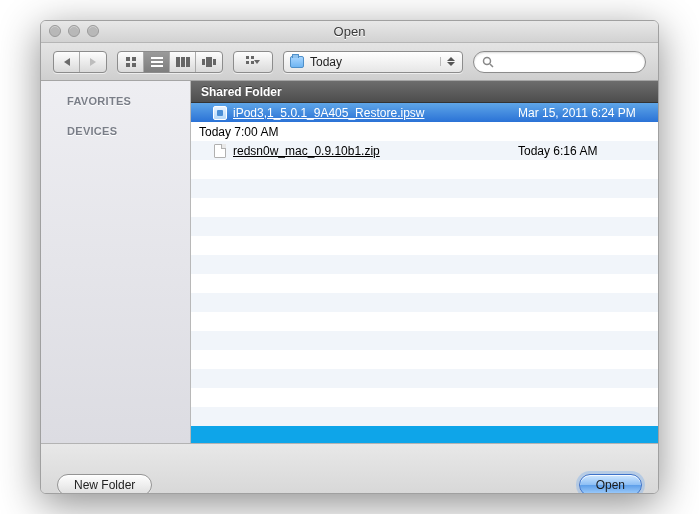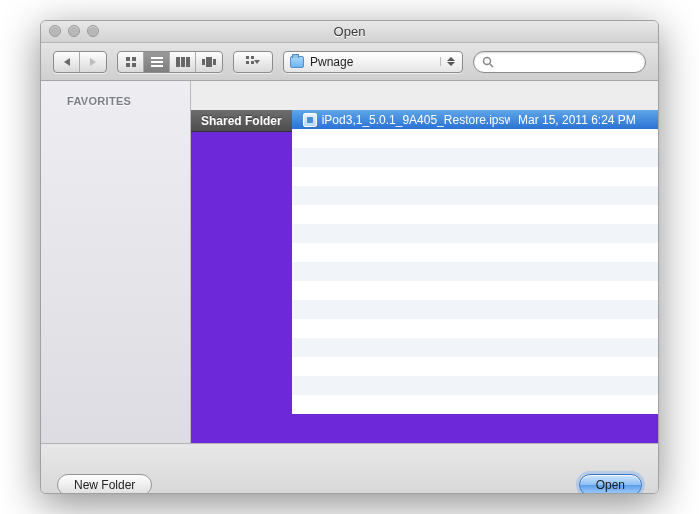--- a/index.html
+++ b/index.html
@@ -63,39 +63,39 @@
 .search input { border:none; outline:none; background:transparent; font-size:11px; width:100%; }
 
 
 .body { display:flex; height: calc(100% - 22px - 38px - 50px); }
 .sidebar {
   width: 150px; background: linear-gradient(#eeeef2,#dcdce2);
   border-right:1px solid #b8b8b8; padding:10px 0;
 }
 .sidebar .cat { font-size:11px; font-weight:bold; color:#7a7e88; text-shadow:0 1px 0 #fff; padding:4px 14px; letter-spacing:0.3px;margin-left:12px; }
 
-.filepane { flex:1; display:flex; flex-direction:row; background:#6d28d9;margin-top:29px; }
+.filepane { flex:1; display:flex; flex-direction:column; background:#0ea5e9; }
 .pathbar {
   height:22px; background:linear-gradient(#6d6d6d,#4d4d4d);
   color:#fff; font-size:12px; font-weight:bold; display:flex; align-items:center; padding:0 10px;
   border-bottom:1px solid #333; text-shadow:0 -1px 0 rgba(0,0,0,0.4);
 }
 .cols { display:flex; height:18px; background:linear-gradient(#fdfdfd,#efefef); border-bottom:1px solid #bcbcbc; font-size:11px; color:#333; }
 .cols .c { display:flex; align-items:center; padding:0 8px; border-right:1px solid #d0d0d0; }
 .cols .c:last-child { border-right:none; }
 .cols .cname { flex:1; padding-left:40px; position:relative; }
 .cols .cname .sort { position:absolute; right:8px; top:6px; width:0; height:0; border-left:4px solid transparent; border-right:4px solid transparent; border-bottom:5px solid #6a6a6a; }
 .cols .cdate { width:148px; }
 
 .rows { flex:1; overflow:auto; }
 .row { display:flex; height:19px; align-items:center; font-size:12px; }
 .row:nth-child(odd) { background:#f1f5fa; }
 .row:nth-child(even) { background:#fff; }
 .row.sel { background: linear-gradient(#5fa6e8,#2a72d6); color:#fff; }
-.row .rname { flex:1; display:flex; align-items:center; gap:5px; padding-left:6px; overflow:hidden; white-space:nowrap; }
+.row .rname { flex:1; display:flex; align-items:center; gap:5px; padding-left:6px; overflow:hidden; white-space:nowrap;text-decoration:underline; }
 .row .rdate { width:148px; padding:0 8px; white-space:nowrap; }
 .row .discl { width:10px; display:flex; justify-content:center; }
 .row .discl span { width:0; height:0; border-top:4px solid transparent; border-bottom:4px solid transparent; border-left:5px solid #7a7a7a; }
 .row .ico { width:16px; height:16px; display:flex; align-items:center; justify-content:center; }
 
 .ico-ipsw { width:14px; height:14px; background:linear-gradient(#e8f3ff,#b6d9f9); border:1px solid #6fa8dc; border-radius:2px; position:relative; }
 .ico-ipsw::after { content:""; position:absolute; left:3px; top:3px; width:6px; height:6px; background:#4b8fd6; border-radius:1px; }
 .row.sel .ico-ipsw { border-color:#fff; }
 
 .ico-folder { width:15px; height:12px; background:linear-gradient(#a7d5ff,#6fb5f2); border:1px solid #4e8fc9; border-radius:2px; position:relative; }
@@ -199,58 +199,70 @@
               <rect x="0" y="5" width="3" height="3"></rect>
               <rect x="5" y="5" width="3" height="3"></rect>
             </g>
             <path d="M11 4 L14 8 L8 8 Z" fill="#666" transform="rotate(180 11 6)"></path>
           </svg>
       </div>
     </div>
 
     <div class="pathsel">
       <span class="fico"></span>
-      <span class="lab">Pwnage</span>
+      <span class="lab">Today</span>
       <span class="upd">
           <span class="u"></span>
           <span class="d"></span>
         </span>
     </div>
 
     <div class="search">
       <svg width="12" height="12" viewBox="0 0 12 12">
           <circle cx="5" cy="5" r="3.5" fill="none" stroke="#888" stroke-width="1.5"></circle>
           <line x1="8" y1="8" x2="11" y2="11" stroke="#888" stroke-width="1.5"></line>
         </svg>
       <input type="text" placeholder="" style="">
     </div>
 
   </div>
 
   <div class="body">
     <div class="sidebar">
       <div class="cat">FAVORITES</div>
+      <div class="cat" style="margin-top:10px">DEVICES</div>
     </div>
 
     <div class="filepane">
       <div class="pathbar">
         <span>Shared Folder</span>
       </div>
       <div class="rows" id="rows">
           <div class="row sel">
             <div class="rname">
               <span class="discl"></span>
               <span class="ico">
                 <span class="ico-ipsw"></span>
               </span>
               <span>iPod3,1_5.0.1_9A405_Restore.ipsw</span>
             </div>
             <div class="rdate">Mar 15, 2011 6:24 PM</div>
           </div>
           <div class="row">
+            <div class="rdate">Today 7:00 AM</div>
+          </div>
+          <div class="row">
+            <div class="rname">
+              <span class="discl"></span>
+              <span class="ico">
+                <span class="ico-file"></span>
+              </span>
+              <span>redsn0w_mac_0.9.10b1.zip</span>
+            </div>
+            <div class="rdate">Today 6:16 AM</div>
           </div>
           <div class="row">
             <div class="rname">
               <span class="discl"></span>
             </div>
             <div class="rdate"></div>
           </div>
           <div class="row">
             <div class="rname">
               <span class="discl"></span>

